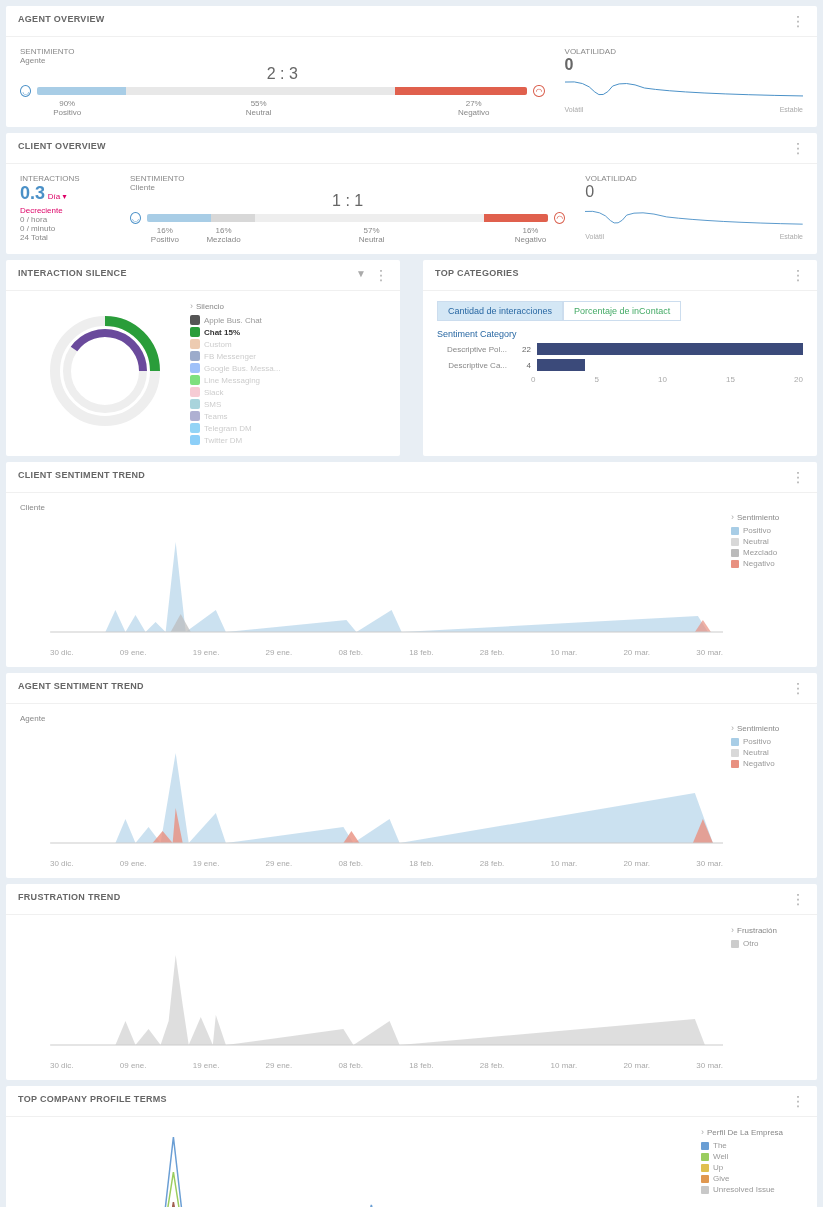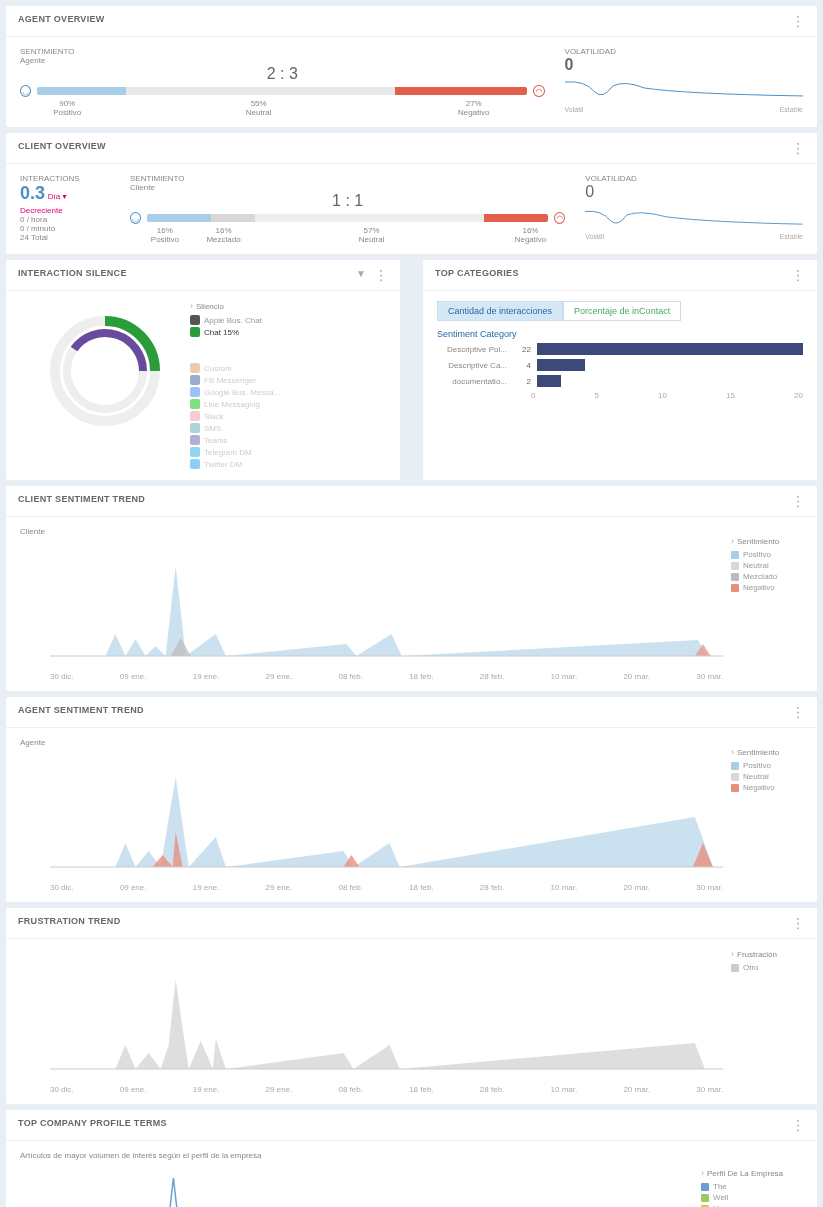--- a/index.html
+++ b/index.html
@@ -184,23 +184,23 @@
         <div class="legend-header">
             <span class="chev">›</span>
             <span>Silencio</span>
           </div>
       <div class="legend-item">
             <span class="ico" style="background:#555"></span>
             <span>Apple Bus. Chat</span>
           </div>
           <div class="legend-item">
             <span class="ico" style="background:#2a9d3a"></span>
-            <span style="font-weight:normal;color:#333">Chat 15%</span>
-          </div>
-          <div class="legend-item" style="opacity: 0.5; margin-top: 24px;">
+            <span style="font-weight:bold;color:#333">Chat 15%</span>
+          </div>
+          <div class="legend-item" style="opacity: 0.5;">
             <span class="ico" style="background:#d96"></span>
             <span>Custom</span>
           </div>
           <div class="legend-item" style="opacity: 0.5;">
             <span class="ico" style="background:#3b5998"></span>
             <span>FB Messenger</span>
           </div>
           <div class="legend-item" style="opacity: 0.5;">
             <span class="ico" style="background:#4285f4"></span>
             <span>Google Bus. Messa...</span>
@@ -249,27 +249,20 @@
             <span class="hbar-val">22</span>
             <div class="hbar-track">
               <div class="hbar-fill" style="width:100%"></div>
             </div>
           </div>
           <div class="hbar-row">
             <span class="hbar-label">Descriptive Ca...</span>
             <span class="hbar-val">4</span>
             <div class="hbar-track">
               <div class="hbar-fill" style="width:18.181818181818183%"></div>
-            </div>
-          </div>
-          <div class="hbar-row">
-            <span class="hbar-label">documentatio...</span>
-            <span class="hbar-val">2</span>
-            <div class="hbar-track">
-              <div class="hbar-fill" style="width:9.090909090909092%"></div>
             </div>
           </div>
         </div>
       <div class="axis" id="tc-axis" style="margin-left:94px;">
           <span>0</span>
           <span>5</span>
           <span>10</span>
           <span>15</span>
           <span>20</span>
         </div>
@@ -421,21 +414,20 @@
     </div>
   </div>
 </div>
 
 <div class="card">
   <div class="card-header">
     <span class="card-title">TOP COMPANY PROFILE TERMS</span>
     <span class="dots">⋮</span>
   </div>
   <div class="card-body">
-    <div class="subtitle">Artículos de mayor volumen de interés según el perfil de la empresa</div>
     <div class="chart-area">
       <div class="chart-main">
         <svg width="100%" height="150" viewBox="0 0 680 150" preserveAspectRatio="none">
           <line x1="30" y1="140" x2="680" y2="140" stroke="#ccc"></line>
           <path d="M30,140 L140,140 L155,10 L170,140 L340,140 L355,78 L370,140 L680,140" stroke="#6a9ed4" stroke-width="1.5" fill="none"></path>
           <path d="M30,140 L140,140 L155,45 L170,140 L680,140" stroke="#9acd5e" stroke-width="1.5" fill="none"></path>
           <path d="M30,140 L95,140 L108,108 L120,140 L130,108 L145,140 L155,78 L170,140 L680,140" stroke="#d06a6a" stroke-width="1.5" fill="none"></path>
           <path d="M30,140 L140,140 L150,108 L155,75 L165,140 L680,140" stroke="#a06050" stroke-width="1.5" fill="none"></path>
         </svg>
         

